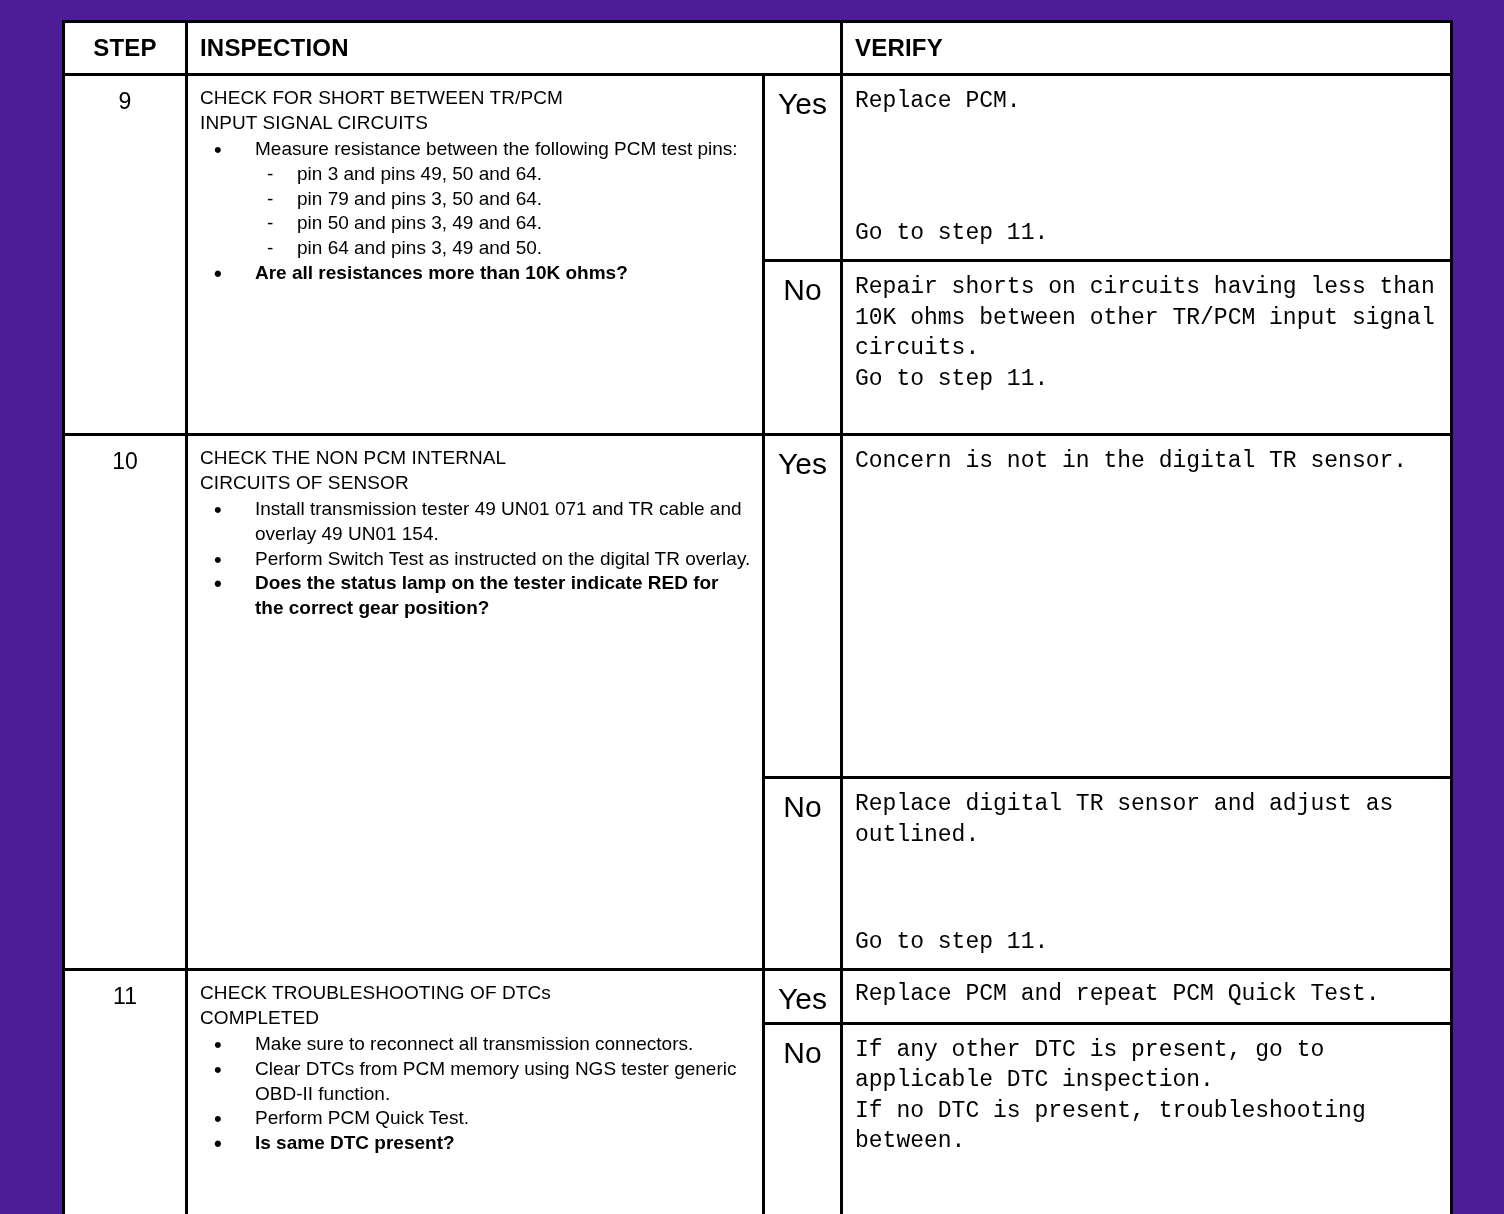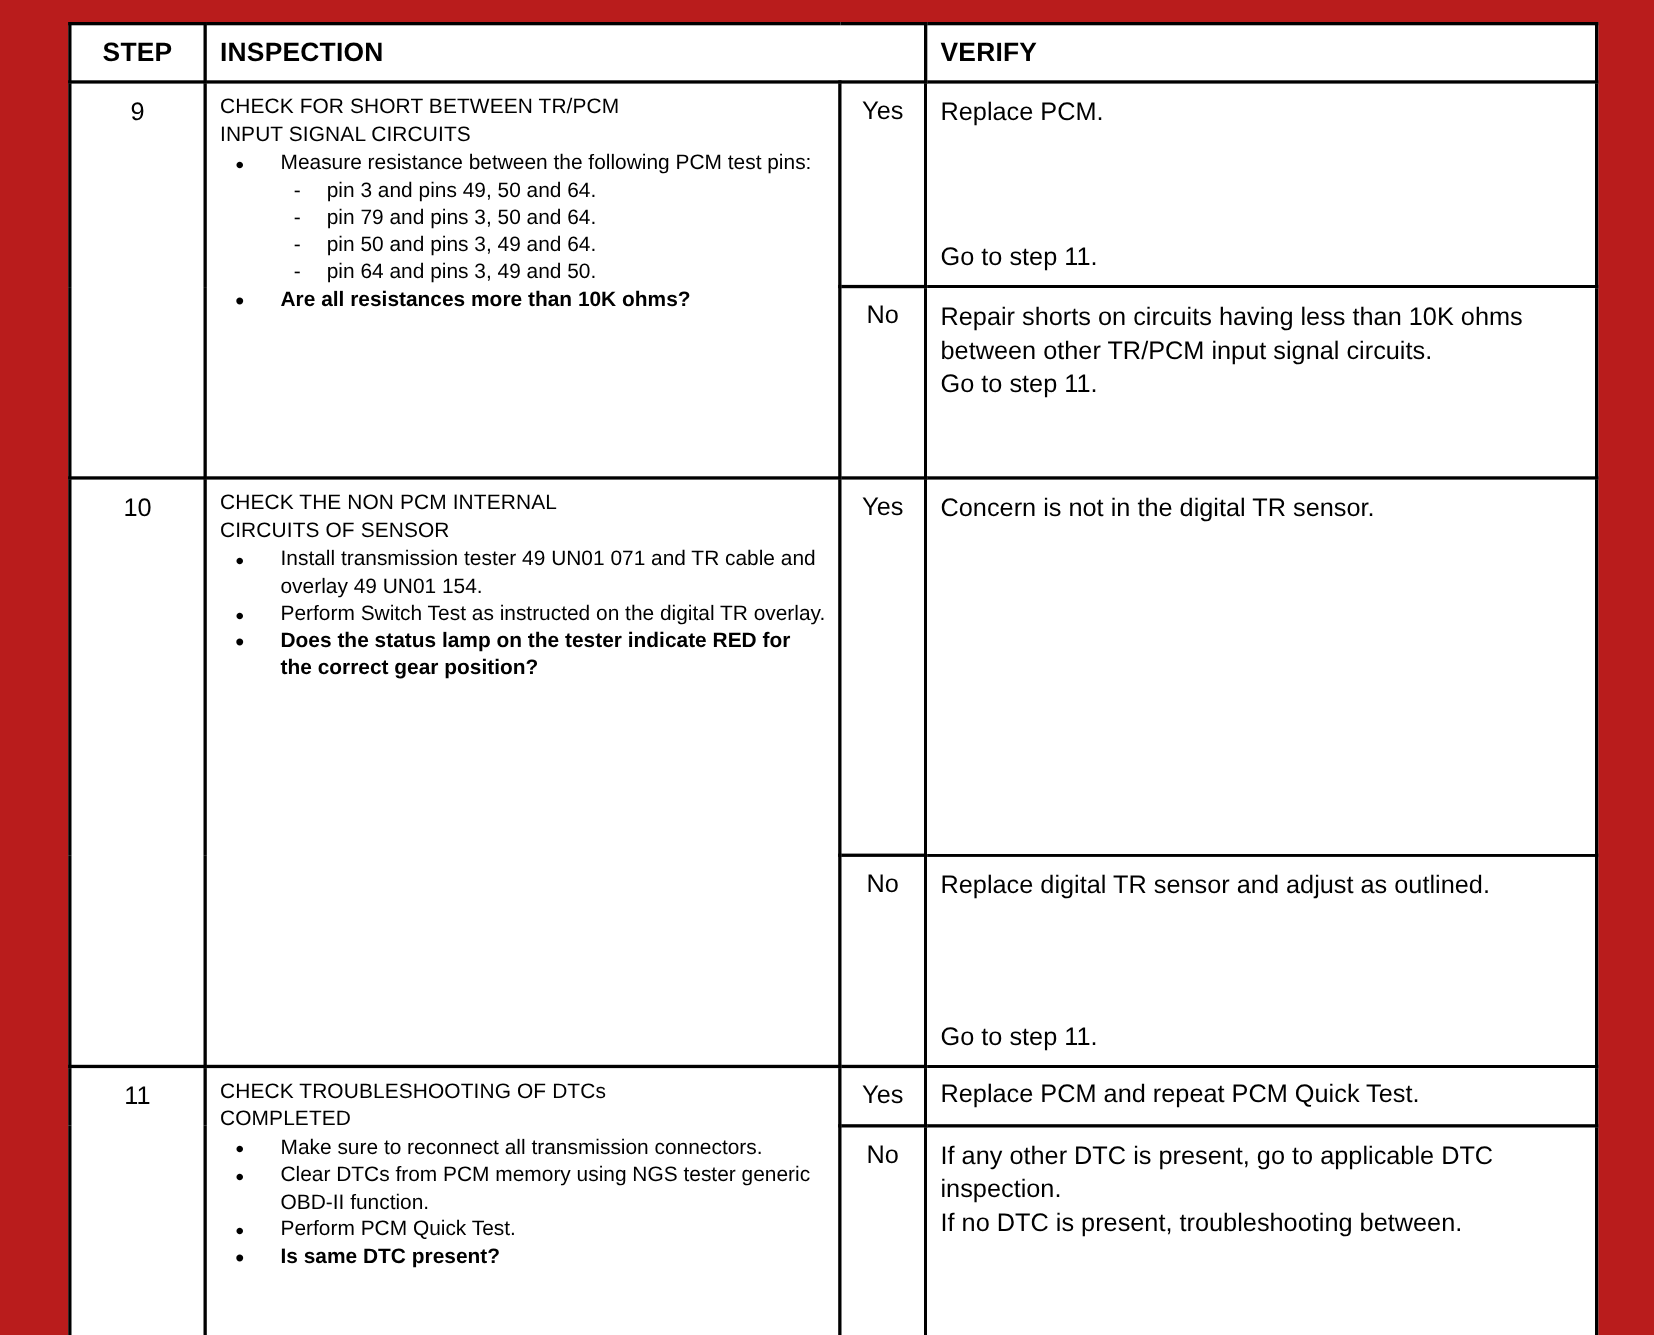--- a/index.html
+++ b/index.html
@@ -13,21 +13,21 @@
     height: 1214px;
     font-family: "Liberation Sans", sans-serif;
     color: #000000;
     overflow: hidden;
   }
 
   .page {
     position: relative;
     width: 1504px;
     height: 1214px;
-    background: #b91c1c;
+    background: #4c1d95;
   }
 
   
   .dtc-table {
     position: absolute;
     left: 62px;
     top: 20px;
     width: 1388px;       
     border-collapse: collapse;
     table-layout: fixed;
@@ -122,32 +122,33 @@
   }
   ul.dashes > li::before {
     content: "-";
     position: absolute;
     left: 12px;
     top: 0;
   }
 
   .yn-cell {
     text-align: center;
-    font-size: 23px;
+    font-size: 30px;
     padding-top: 11px !important;
   }
 
   .act-cell {
     padding: 10px 10px 12px 12px !important;
     font-size: 23px;
     line-height: 1.33;
     position: relative;
   }
   .act-cell p {
     margin: 0;
+    font-family: Liberation Mono, monospace;
   }
   .act-bottom {
     position: absolute;
     left: 12px;
     bottom: 10px;
   }
 </style>
 </head>
 <body>
 

